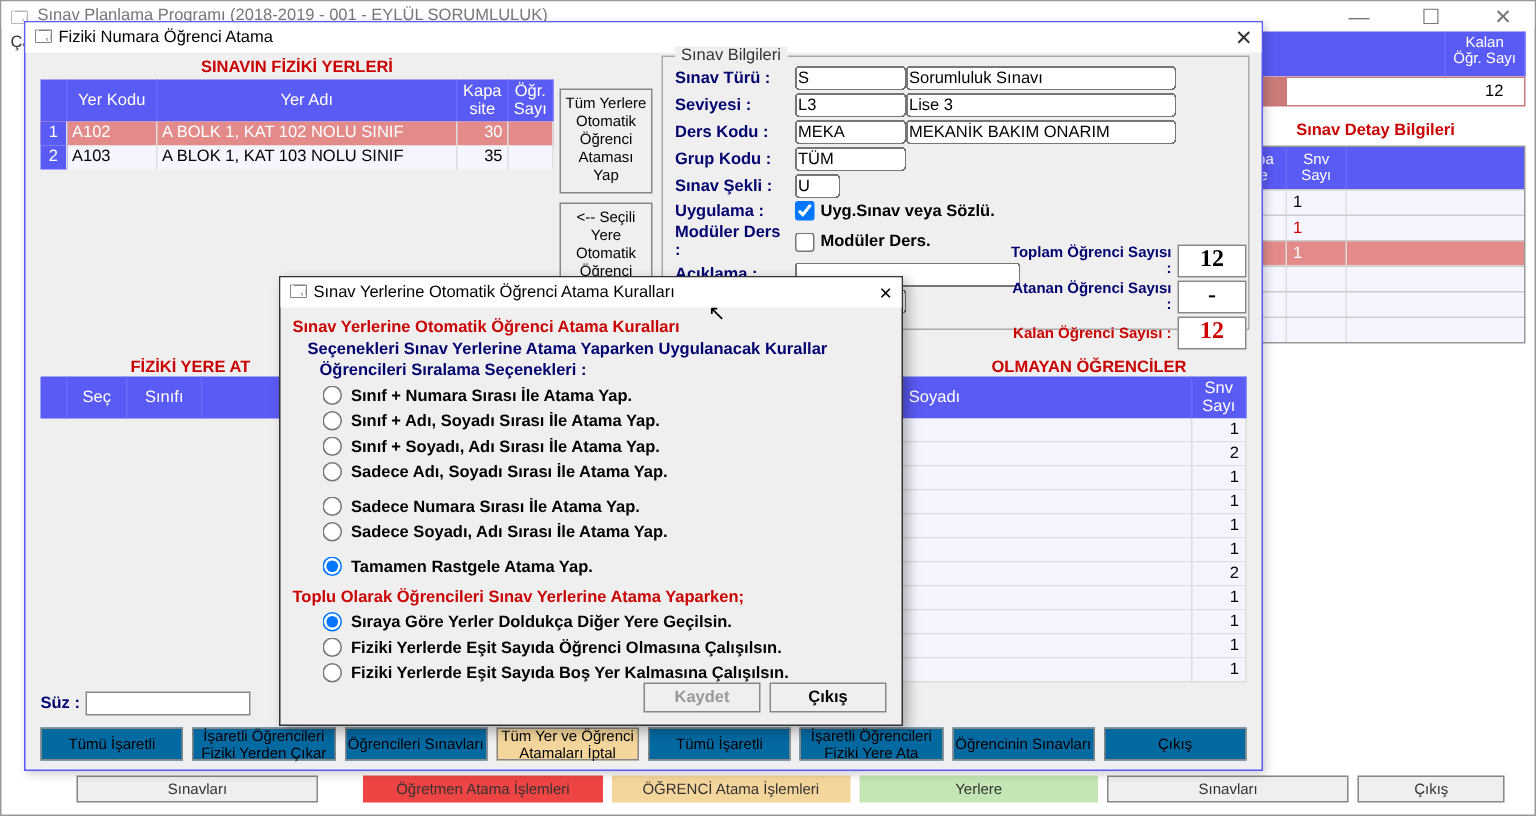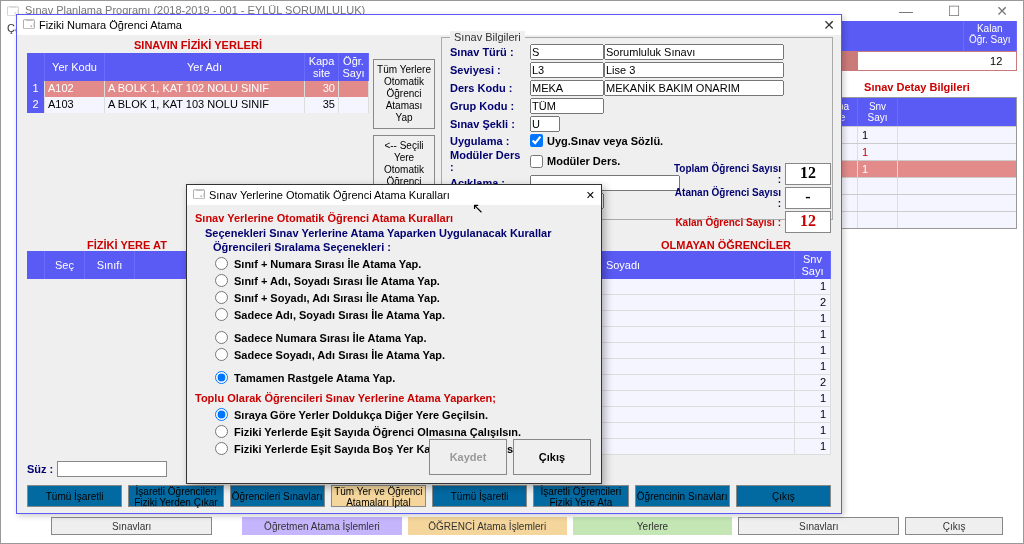--- a/index.html
+++ b/index.html
@@ -24,21 +24,21 @@
   .det-hdr { display: flex; background: #5a5af5; color: #fff; }
   .det-hdr div { padding: 3px 4px; border-right: 1px solid #6b6bff; text-align: center; font-size:10px; }
   .det-row { display: flex; background: #f5f5ff; border-top: 1px solid #ccc; }
   .det-row div { padding: 2px 4px; border-right: 1px solid #ddd; }
   .red-row { background: #e38b8b !important; color: #fff; }
 
   .btm-btns { position: absolute; bottom: 28px; left: 50px; right: 20px; display: flex; gap: 6px; }
   .btm-btns button { flex: 1; height: 22px; background: #0369a1; border: 1px solid #888; font-size:10px; }
   .btm-strip { position: absolute; bottom: 4px; left: 50px; right: 20px; display: flex; gap: 6px; }
   .btm-strip .seg { flex: 1; height: 18px; display:flex; align-items:center; justify-content:center; font-size:10px; color:#333; }
-  .seg.red { background:#c4b5fd;margin-left:24px; } .seg.org { background:#f4d69c; } .seg.grn { background:#c3e6b4; } .seg.gry{background:#efefef; border:1px solid #888;}
+  .seg.red { background:#ef4444;margin-left:24px; } .seg.org { background:#f4d69c; } .seg.grn { background:#c3e6b4; } .seg.gry{background:#efefef; border:1px solid #888;}
 
   
   .sub-window { position: absolute; left: 16px; top: 14px; width: 826px; height: 500px; background: #efefef; border: 1px solid #5a5af5; box-shadow: 2px 2px 6px rgba(0,0,0,.2); }
   .sub-title { height: 20px; background: #fff; display: flex; align-items: center; padding: 0 6px; }
   .sub-title .closex { margin-left: auto; font-size: 14px; cursor: pointer; color:#333; }
 
   .sec-hdr { color: #cb0000; font-weight: bold; text-align: center; }
   .left-block { position: absolute; left: 10px; top: 24px; width: 342px; }
   .phys-table { margin-top: 2px; }
   .phys-h { display: flex; background: #5a5af5; color: #fff; height: 28px; }
@@ -80,21 +80,21 @@
   
   .modal { position:absolute; left:186px; top:184px; width:416px; height:300px; background:#efefef; border:1px solid #333; box-shadow:3px 3px 8px rgba(0,0,0,.3); }
   .m-title { height:20px; background:#fff; display:flex; align-items:center; padding:0 6px; }
   .m-title .closex{margin-left:auto;cursor:pointer;}
   .m-body { padding:4px 8px; }
   .m-sec { color:#cb0000; font-weight:bold; margin:3px 0; }
   .m-txt { font-weight:bold; color:#000070; margin:2px 0 2px 10px;}
   .rad { display:flex; align-items:center; margin:4px 0 0 20px; font-weight:bold;}
   .rad input{margin-right:6px;}
   .m-btns { position:absolute; right:10px; bottom:8px; display:flex; gap:6px;}
-  .m-btns button{width:78px;height:36px;border:1px solid #888;background:#efefef;font-weight:bold;}
+  .m-btns button{width:78px;height:20px;border:1px solid #888;background:#efefef;font-weight:bold;}
   .m-btns button:disabled{color:#999;}
 
   .cursor { position:absolute; left:472px; top:200px; font-size:14px; pointer-events:none; }
 </style>
 </head>
 <body>
 
 <div class="main-window">
   <div class="mw-title">
     <span class="icon">🗔</span>

